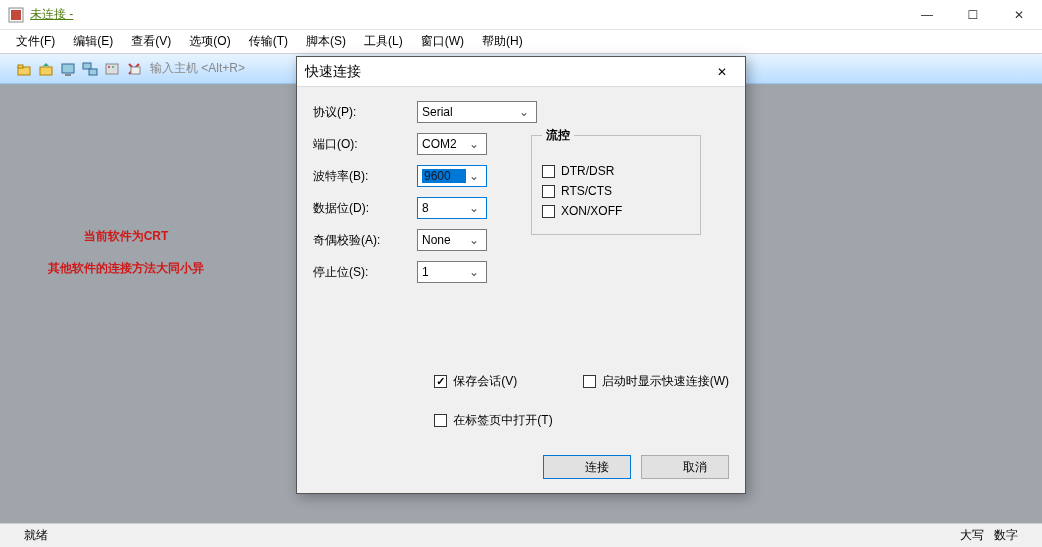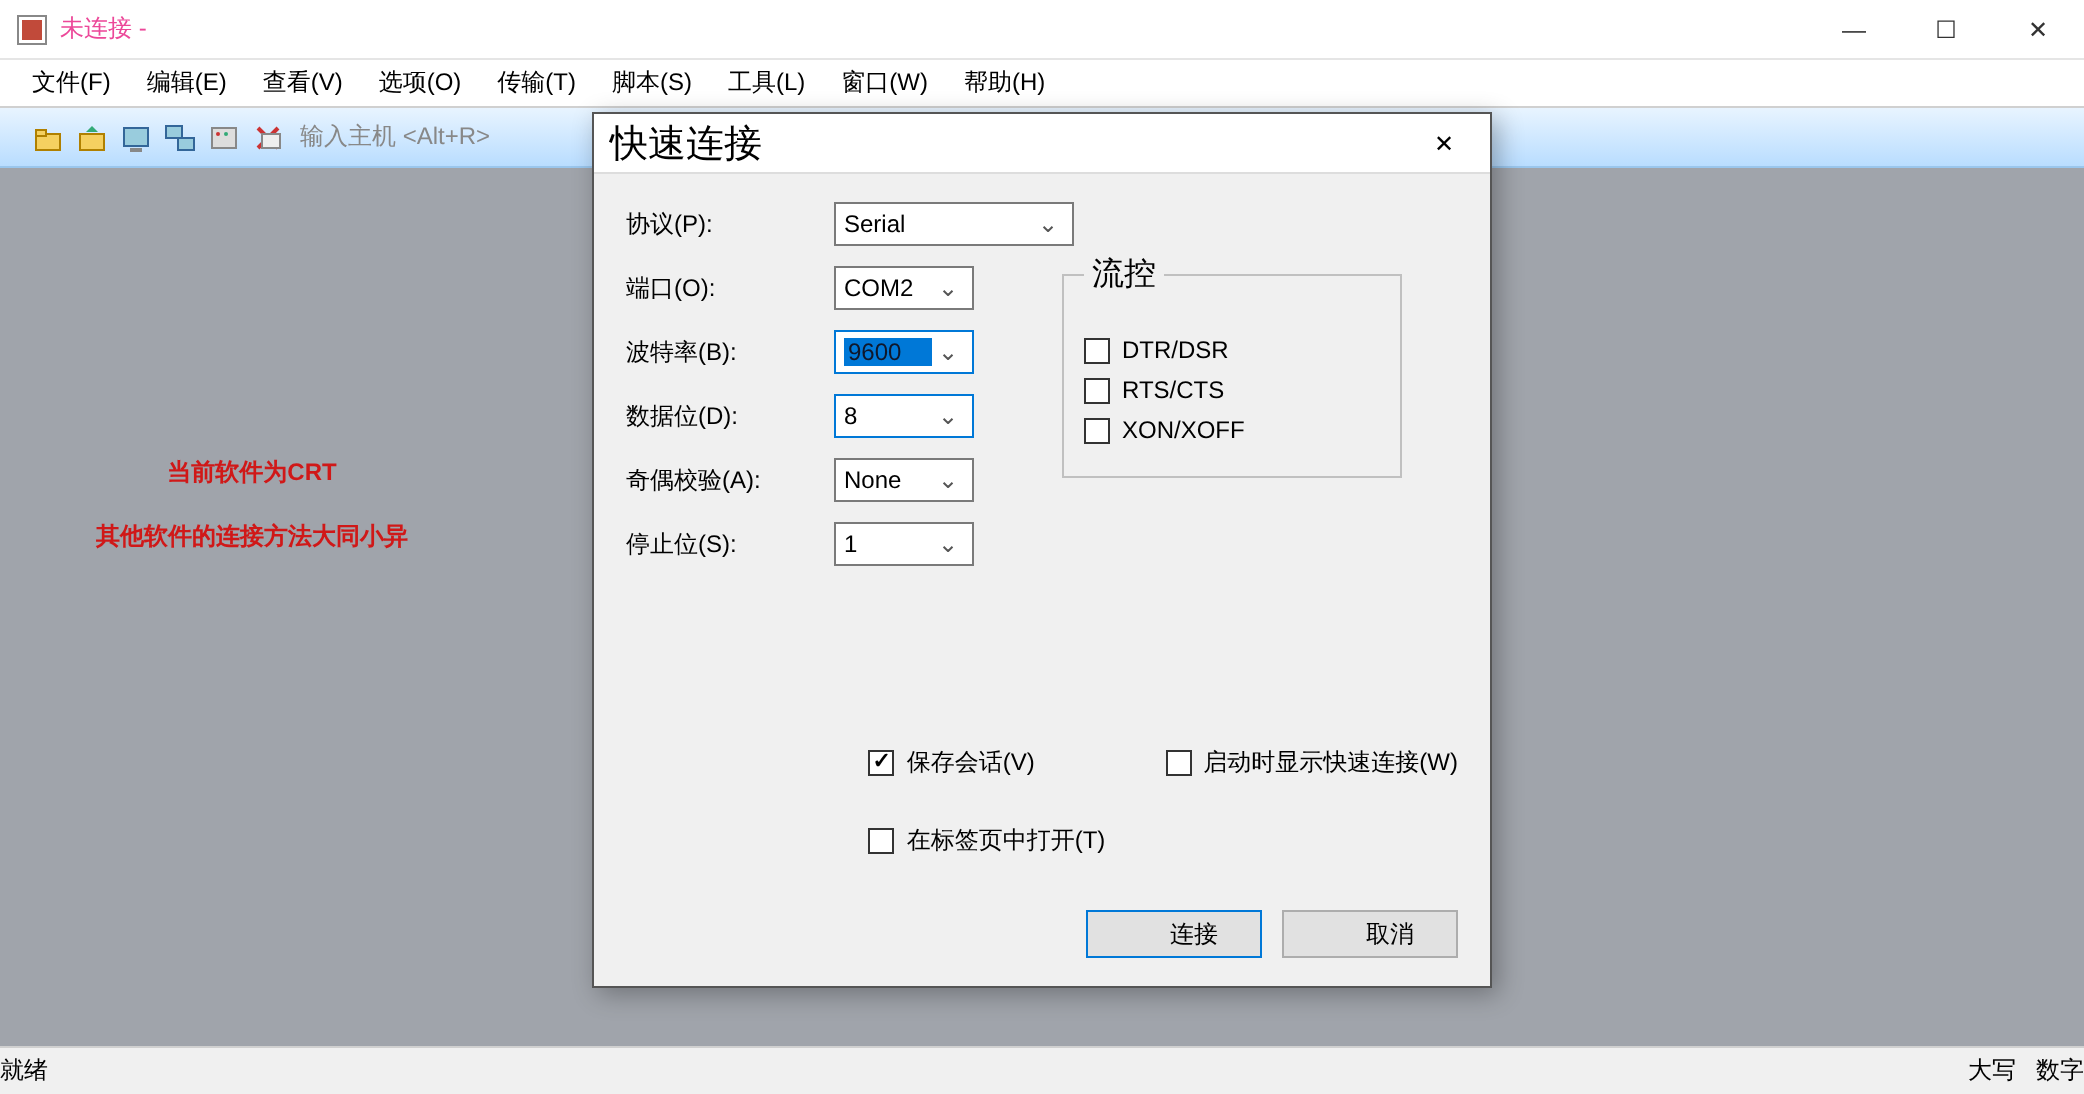--- a/index.html
+++ b/index.html
@@ -1,55 +1,55 @@
 <!DOCTYPE html>
 <html><head>
 <meta charset="utf-8">
 <style>
 * { box-sizing: border-box; margin: 0; padding: 0; font-family: "Microsoft YaHei", "Segoe UI", sans-serif; font-size: 12px; }
 body { width: 1042px; height: 547px; background: #fff; overflow: hidden; position: relative; }
 
 .titlebar { height: 30px; background: #fff; display: flex; align-items: center; padding-left: 8px; border-bottom: 1px solid #e5e5e5; }
 .titlebar .app-icon { width: 16px; height: 16px; margin-right: 6px; }
-.titlebar .title { color: #ec4899; flex: 1; }
+.titlebar .title { color: #4d7c0f; flex: 1; text-decoration: underline; }
 .win-btns { display: flex; height: 100%; }
 .win-btn { width: 46px; height: 100%; display: flex; align-items: center; justify-content: center; color: #333; }
 
 .menubar { height: 24px; background: #fff; display: flex; align-items: center; padding-left: 8px; gap: 2px; border-bottom: 1px solid #d0d0d0; }
 .menu-item { padding: 2px 8px; color: #000; cursor: default; }
 
 .toolbar { height: 30px; background: linear-gradient(#e8f4ff, #b9ddff); display: flex; align-items: center; padding-left: 14px; gap: 2px; border-bottom: 1px solid #9ac6ed; }
 .tb-icon { width: 20px; height: 20px; display: flex; align-items: center; justify-content: center; border: 1px solid transparent; }
 .tb-input { margin-left: 4px; color: #888; font-style: normal; }
 
 .content { position: absolute; top: 84px; left: 0; right: 0; bottom: 24px; background: #a0a4ab; }
 .annotation { position: absolute; top: 136px; left: 48px; color: #d01818; font-weight: bold; font-size: 17px; line-height: 32px; text-align: center; }
 
-.statusbar { position: absolute; bottom: 0; left: 0; right: 0; height: 24px; background: #f0f0f0; border-top: 1px solid #d0d0d0; display: flex; align-items: center; padding: 0 0; }
+.statusbar { position: absolute; bottom: 0; left: 0; right: 0; height: 24px; background: #f0f0f0; border-top: 1px solid #d0d0d0; display: flex; align-items: center; padding: 0 24px; }
 .status-left { flex: 1; }
 .status-right { display: flex; gap: 10px; }
 
 .dialog { position: absolute; left: 296px; top: 56px; width: 450px; height: 438px; background: #f0f0f0; border: 1px solid #555; box-shadow: 3px 3px 12px rgba(0,0,0,0.3); display: flex; flex-direction: column; }
 .dlg-titlebar { height: 30px; background: #fff; display: flex; align-items: center; padding: 0 8px; border-bottom: 1px solid #ddd; }
-.dlg-titlebar .t { flex: 1; font-size: 19px; }
+.dlg-titlebar .t { flex: 1; font-size: 14px; }
 .dlg-close { width: 30px; height: 100%; display: flex; align-items: center; justify-content: center; cursor: default; }
 .dlg-body { flex: 1; padding: 14px 16px; position: relative; }
 
 .row { display: flex; align-items: center; margin-bottom: 10px; }
 .row label { width: 104px; }
 .combo { width: 120px; height: 22px; border: 1px solid #7a7a7a; background: #fff; display: flex; align-items: center; padding: 0 4px; position: relative; }
 .combo.sel { border: 1px solid #0078d7; }
 .combo.wide { width: 120px; }
 .combo .val { flex: 1; }
 .combo .highlighted { background: #0078d7; color: #0f172a; padding: 0 2px; }
 .combo .arrow { width: 16px; text-align: center; color: #555; }
 .combo.short { width: 70px; }
 
 .fieldset { position: absolute; left: 234px; top: 40px; width: 170px; border: 1px solid #c0c0c0; padding: 14px 10px 10px; }
-.fieldset legend { font-size: 16px; padding: 0 4px; }
+.fieldset legend { font-size: 12px; padding: 0 4px; font-weight: bold; }
 .chk-row { display: flex; align-items: center; margin: 6px 0; gap: 6px; }
 .chk { width: 13px; height: 13px; border: 1px solid #333; background: #fff; display: inline-flex; align-items: center; justify-content: center; }
 .chk.checked::after { content: "✓"; font-size: 11px; line-height: 11px; color: #000; font-weight: bold; }
 
 .bottom-opts { position: absolute; left: 16px; bottom: 58px; right: 16px; display: flex; }
 .bottom-opts .col { display: flex; flex-direction: column; gap: 10px; }
 .bottom-opts .col.right { margin-left: auto; margin-right: 30px;}
 
 .dlg-buttons { position: absolute; right: 16px; bottom: 14px; display: flex; gap: 10px; }
 .btn { width: 88px; height: 24px; border: 1px solid #adadad; background: #e1e1e1; display: flex; align-items: center; justify-content: center; cursor: default; padding-left: 20px; }

